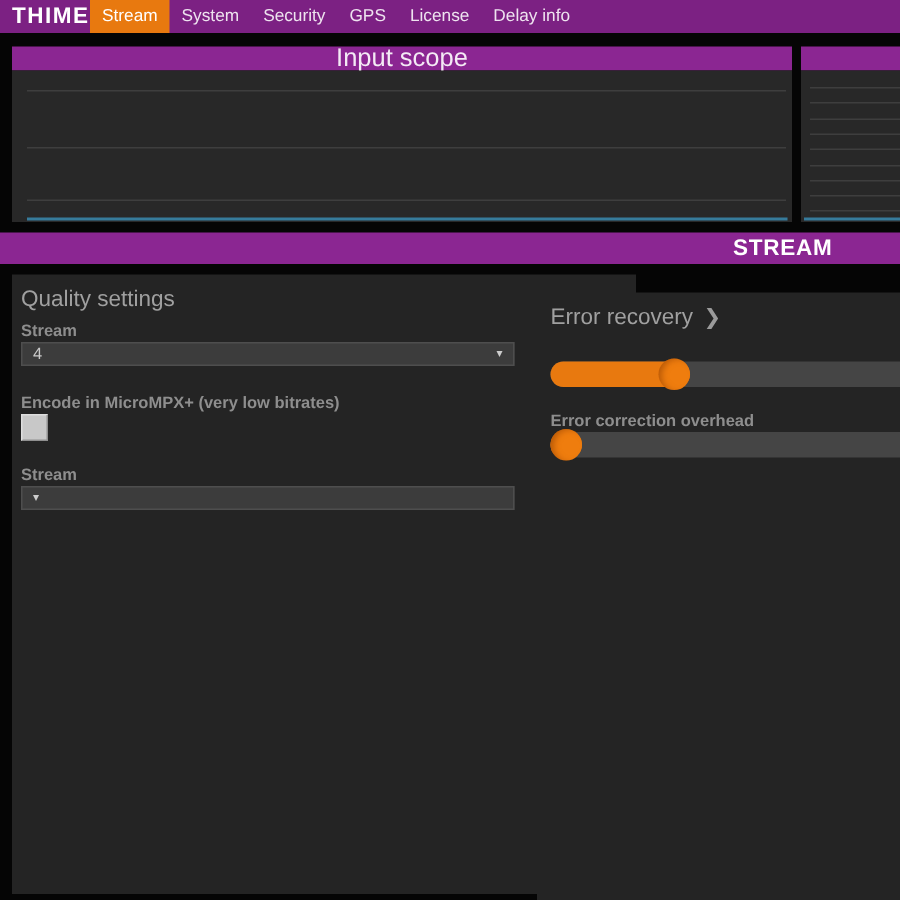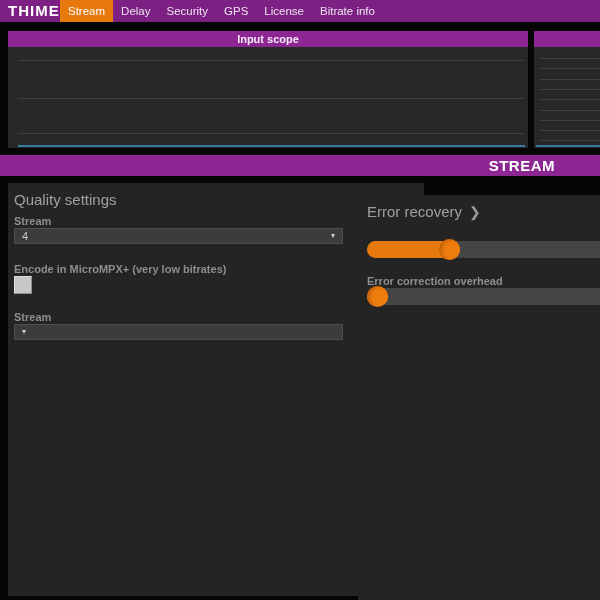--- a/index.html
+++ b/index.html
@@ -12,21 +12,21 @@
   .logo { color: #ffffff; font-size: 15px; font-weight: 800; letter-spacing: 1px;
     line-height: 22px; padding-left: 8px; width: 60px; }
   .tabs { display: flex; align-items: stretch; }
   .tab { color: #eee3ef; font-size: 11.5px; line-height: 22px; padding: 0 8px;
     cursor: default; white-space: nowrap; }
   .tab.active { background: #e8790f; color: #ffffff; }
 
   
   .scope-panel { position: absolute; top: 31px; }
   .scope-header { height: 16px; background: #8b2692; color: #f4eaf5;
-    font-size: 11px; font-weight: 700; text-align: center; line-height: 16px; }
+    font-size: 17px; font-weight: 400; text-align: center; line-height: 16px; }
   .scope-body { position: relative; height: 101px; background: #282828; }
   .gridline { position: absolute; left: 10px; right: 4px; height: 1px; background: #3e3e3e; }
   .traceline { position: absolute; left: 10px; right: 3px; height: 2px; background: #367b9b; }
   #scope-left  { left: 8px;   width: 520px; }
   #scope-right { left: 534px; width: 66px; }
   #scope-right .gridline { left: 6px; right: 0; }
   #scope-right .traceline { left: 2px; right: 0; }
 
   
   .banner { position: absolute; left: 0; top: 155px; width: 600px; height: 21px;
@@ -61,25 +61,25 @@
     border-radius: 50%; background: #ef7d0e;
     box-shadow: inset 3px 1px 4px -1px rgba(140,60,0,0.55); }
 </style>
 </head>
 <body>
 
 <div class="navbar">
   <div class="logo">THIMEO</div>
   <div class="tabs" id="nav-tabs">
       <div class="tab active">Stream</div>
-      <div class="tab">Delay</div>
+      <div class="tab">System</div>
       <div class="tab">Security</div>
       <div class="tab">GPS</div>
       <div class="tab">License</div>
-      <div class="tab">Bitrate info</div>
+      <div class="tab">Delay info</div>
     </div>
 </div>
 
 <div class="scope-panel" id="scope-left">
   <div class="scope-header">Input scope</div>
   <div class="scope-body" id="scope-left-body">
     <div class="traceline" style="top:98px"></div>
   <div class="gridline" style="top: 13px;"></div>
       <div class="gridline" style="top: 51px;"></div>
       <div class="gridline" style="top: 86px;"></div>

